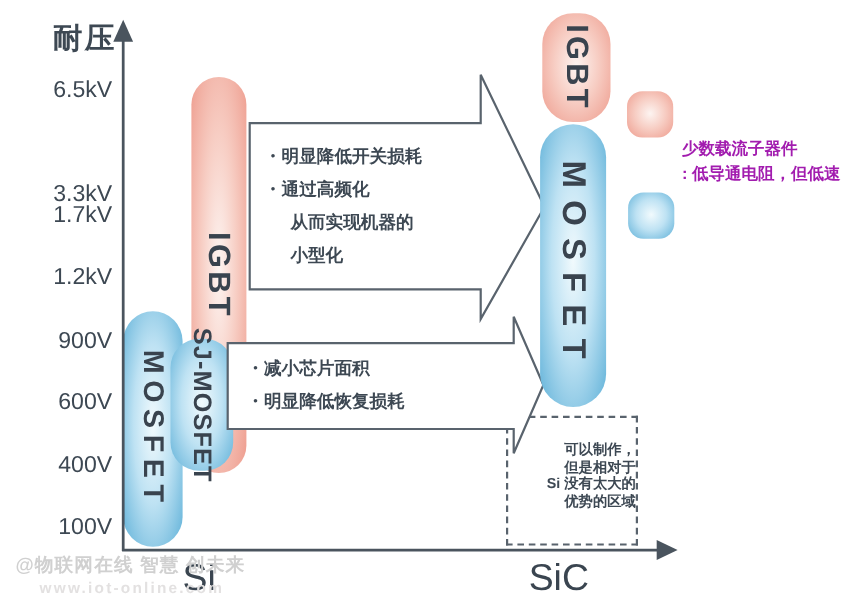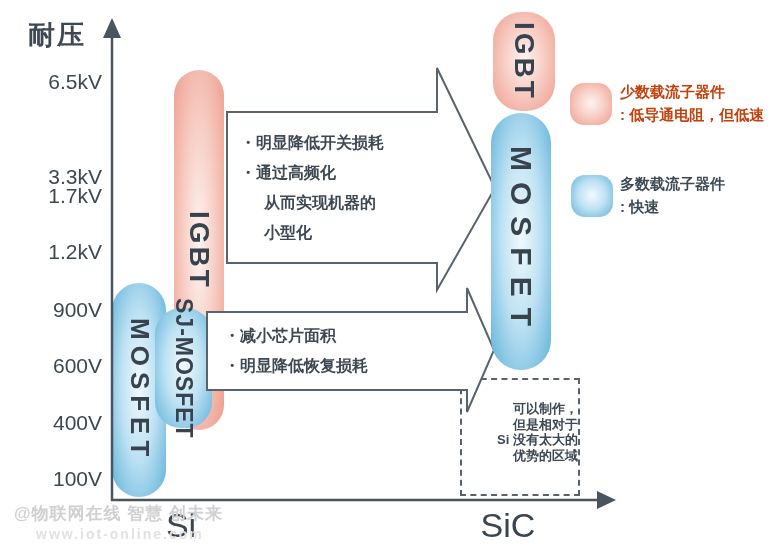--- a/index.html
+++ b/index.html
@@ -25,21 +25,21 @@
   
   .bullets{font-size:16px;line-height:30px;font-weight:700;white-space:nowrap;}
   .bullets .indent{padding-left:24px;}
   .notebox{
     width:120px;height:118px;border:2px dashed #59636D;box-sizing:border-box;
     text-align:right;font-size:13px;line-height:15.5px;font-weight:600;padding-top:21px;
   }
   
   .lg-swatch{width:42px;height:42px;border-radius:14px;}
   .lg-text{font-size:15px;line-height:23px;font-weight:600;white-space:nowrap;}
-  .lg-red{color:#c2410c;}
+  .lg-red{color:#a21caf;margin-top:44px;}
   .lg-dark{color:#3D4A55;}
   
   .wm1{font-size:17px;font-weight:bold;color:#d0d0d0;letter-spacing:1px;}
   .wm2{font-size:14px;font-weight:bold;color:#e3e1e1;letter-spacing:2px;}
 </style>
 </head>
 <body>
 
 <div class="stage">
 
@@ -84,40 +84,36 @@
     <div>・明显降低开关损耗</div>
     <div>・通过高频化</div>
     <div class="indent">从而实现机器的</div>
     <div class="indent">小型化</div>
   </div>
   <div class="abs bullets" style="left:224px;top:321px;">
     <div>・减小芯片面积</div>
     <div>・明显降低恢复损耗</div>
   </div>
 
-  <div class="abs axis-title" style="left:28px;top:17px;text-align:center;">耐压</div>
+  <div class="abs axis-title" style="left:48px;top:17px;text-align:center;">耐压</div>
   <div class="abs ytick" style="left:28px;top:69px;">6.5kV</div>
   <div class="abs ytick" style="left:28px;top:125px;margin-top:39px;">3.3kV</div>
   <div class="abs ytick" style="left:28px;top:183px;">1.7kV</div>
   <div class="abs ytick" style="left:28px;top:239px;">1.2kV</div>
   <div class="abs ytick" style="left:28px;top:297px;">900V</div>
   <div class="abs ytick" style="left:28px;top:353px;">600V</div>
   <div class="abs ytick" style="left:28px;top:410px;">400V</div>
   <div class="abs ytick" style="left:28px;top:466px;">100V</div>
 
   <div class="abs xlab" style="left:150px;top:506px;width:62px;">Si</div>
   <div class="abs xlab" style="left:468px;top:506px;width:80px;">SiC</div>
 
   <div class="abs lg-swatch cap-pink" style="left:570px;top:83px;"></div>
   <div class="abs lg-text lg-red" style="left:620px;top:80px;">
     <div>少数载流子器件</div>
     <div>: 低导通电阻，但低速</div>
   </div>
   <div class="abs lg-swatch cap-blue" style="left:571px;top:175px;"></div>
-  <div class="abs lg-text lg-dark" style="left:620px;top:172px;">
-    <div>多数载流子器件</div>
-    <div>: 快速</div>
-  </div>
 
   <div class="abs wm1" style="left:14px;top:502px;">@物联网在线 智慧 创未来</div>
   <div class="abs wm2" style="left:36px;top:526px;">www.iot-online.com</div>
 
 </div>
 
 </body></html>

